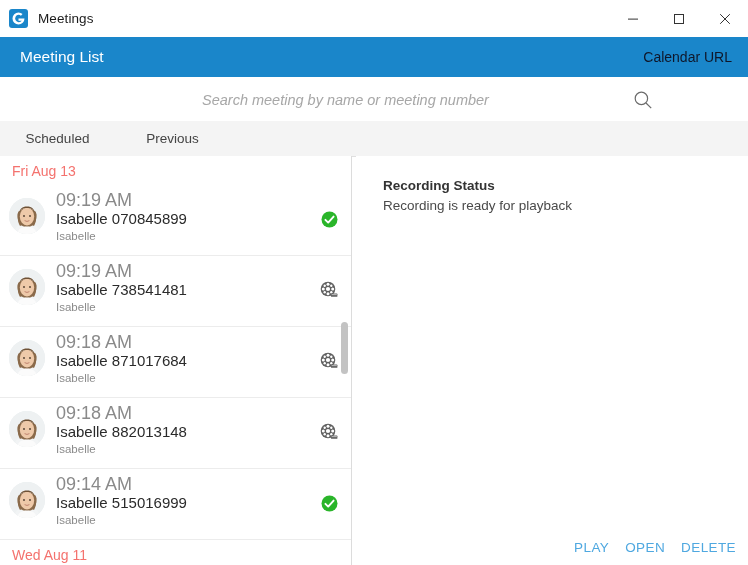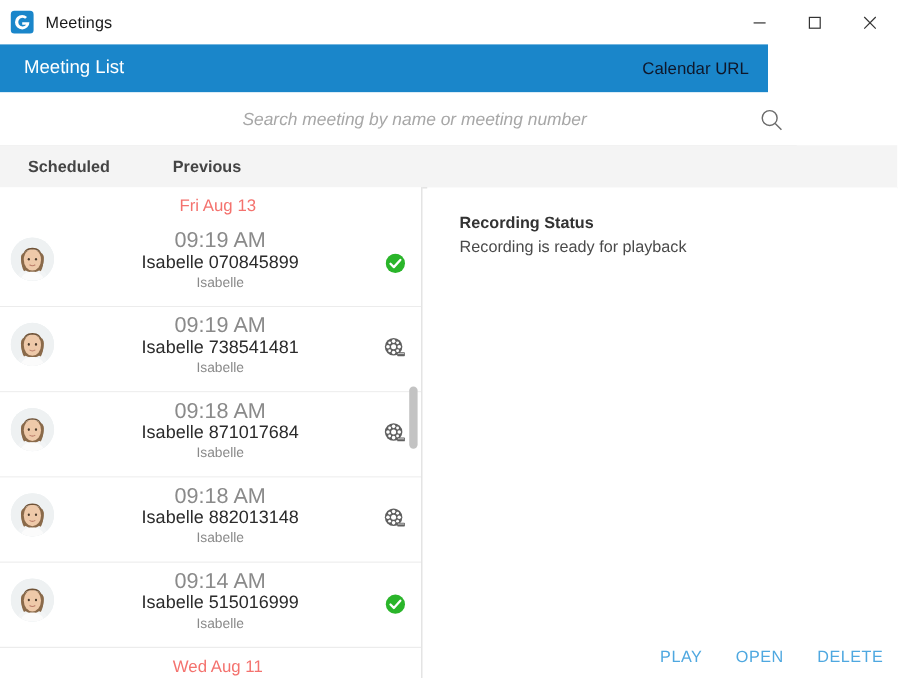--- a/index.html
+++ b/index.html
@@ -56,21 +56,21 @@
   .winbtn {
     width: 46px; height: 37px;
     display: flex; align-items: center; justify-content: center;
     cursor: default;
   }
 
   
   .header {
     position: absolute;
     left: 0; top: 37px;
-    width: 640px; height: 40px;
+    width: 748px; height: 40px;
     background: #1a86ca;
   }
   .header-title {
     position: absolute;
     left: 20px; top: 0;
     height: 40px;
     line-height: 40px;
     font-size: 15.5px;
     color: #ffffff;
   }
@@ -118,21 +118,20 @@
   }
 
   
   .tabs {
     position: absolute;
     left: 0; top: 121px;
     width: 748px; height: 35px;
     background: #f4f4f4;
     border-bottom: 1px solid #e0e0e0;
     display: flex;
-    font-weight: bold;
   }
   .tab {
     height: 35px;
     line-height: 35px;
     text-align: center;
     font-size: 13.5px;
     color: #444444;
     cursor: pointer;
     user-select: none;
   }
@@ -153,21 +152,20 @@
     width: 351px; height: 409px;
     background: #ffffff;
     border-right: 1px solid #dcdcdc;
     overflow: hidden;
   }
   .list-scroll {
     position: absolute;
     left: 0; top: 0;
     width: 351px; height: 409px;
     overflow: hidden;
-    text-align: center;
   }
   .date-header {
     font-size: 14px;
     color: #f4726e;
     padding: 7px 0 6px 12px;
     background: #ffffff;
   }
   .row {
     position: relative;
     height: 70px;
@@ -252,21 +250,21 @@
     width: 396px;
     display: flex;
     justify-content: flex-end;
     padding-right: 16px;
     box-sizing: border-box;
   }
   .action-btn {
     font-size: 13.5px;
     color: #4fa8e0;
     letter-spacing: 0.4px;
-    margin-left: 28px;
+    margin-left: 16px;
     cursor: pointer;
     user-select: none;
   }
 </style>
 </head>
 <body>
 
 <div id="app">
 
   <div class="titlebar">

